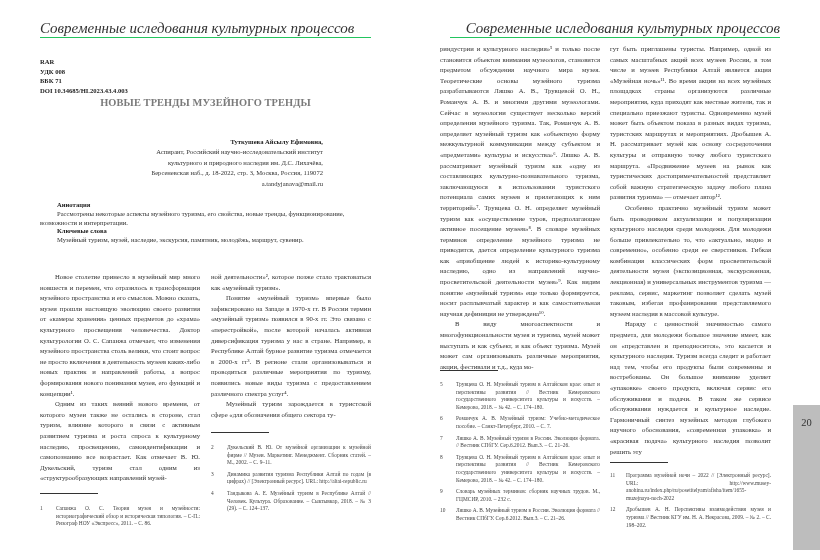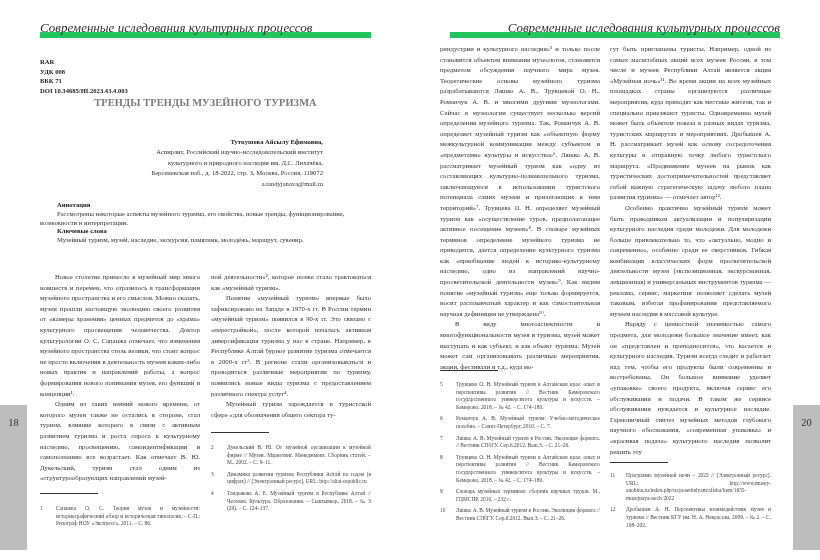--- a/index.html
+++ b/index.html
@@ -5,22 +5,22 @@
   * { margin: 0; padding: 0; box-sizing: border-box; }
   html, body { width: 820px; height: 560px; background: #ffffff; overflow: hidden; }
   body { position: relative; font-family: "Liberation Serif", "DejaVu Serif", serif; color: #222; }
 
   .page { position: absolute; top: 0; height: 560px; width: 410px; background: #fff; }
   .page.left { left: 0; }
   .page.right { left: 410px; }
 
   .running-head {
     position: absolute; top: 20px; height: 18px;
-    font-style: italic; font-size: 13px; color: #333;
-    border-bottom: 6px solid #22c55e; line-height: 16px;
+    font-style: italic; font-size: 15px; color: #333;
+    border-bottom: 1px solid #22c55e; line-height: 16px;
   }
   .left .running-head { left: 40px; width: 331px; text-align: left; }
   .right .running-head { left: 40px; width: 330px; text-align: right; }
 
   .meta { position: absolute; left: 40px; top: 57px; font-weight: bold; font-size: 6.6px; line-height: 9.6px; color: #222; }
   .meta div { white-space: nowrap; }
 
   .article-title {
     position: absolute; left: 40px; width: 331px; top: 97px;
     text-align: center; font-weight: bold; font-size: 10.4px; color: #7a7a7a; letter-spacing: 0.1px;
@@ -57,21 +57,21 @@
 <div class="page left">
   <div class="running-head">Современные иследования культурных процессов</div>
 
   <div class="meta">
     <div>RAR</div>
     <div>УДК 008</div>
     <div>ББК 71</div>
     <div>DOI 10.34685/HI.2023.43.4.003</div>
   </div>
 
-  <div class="article-title">ТРЕНДЫ ТРЕНДЫ МУЗЕЙНОГО ТУРИЗМА</div>
+  <div class="article-title">НОВЫЕ ТРЕНДЫ МУЗЕЙНОГО ТРЕНДЫ</div>
 
   <div class="author-block">
     <div class="name">Туткушева Айсылу Ефимовна,</div>
     <div>Аспирант, Российский научно-исследовательский институт</div>
     <div>культурного и природного наследия им. Д.С. Лихачёва,</div>
     <div>Берсеневская наб., д. 18-2022, стр. 3, Москва, Россия, 119072</div>
     <div>a.tandyjanava@mail.ru</div>
   </div>
 
   <div class="abstract">
@@ -109,23 +109,20 @@
     <div class="fn">
       <span class="num">3</span>
       <span class="txt">Динамика развития туризма Республики Алтай по годам (в цифрах) // [Электронный ресурс]. URL: http://altai-republic.ru</span>
     </div>
     <div class="fn">
       <span class="num">4</span>
       <span class="txt">Тандыкова А. Е. Музейный туризм в Республике Алтай // Человек. Культура. Образование. – Сыктывкар, 2018. – № 3 (29). – С. 124–137.</span>
     </div>
   </div>
 
-  <div class="pagenum-tab">
-    <span>18</span>
-  </div>
 </div>
 
 <div class="page right">
   <div class="running-head">Современные иследования культурных процессов</div>
 
   <div class="col" style="left:30px; top:44px; width:160px;">
     <p class="noindent">риндустрии и культурного наследия»⁵ и только после становится объектом внимания музеологов, становится предметом обсуждения научного мира музея. Теоретические основы музейного туризма разрабатываются Ляшко А. В., Трувцевой О. Н., Романчук А. В. и многими другими музеологами. Сейчас в музеологии существует несколько версий определения музейного туризма. Так, Романчук А. В. определяет музейный туризм как «объектную форму межкультурной коммуникации между субъектом и «предметами» культуры и искусства»⁶. Ляшко А. В. рассматривает музейный туризм как «одну из составляющих культурно-познавательного туризма, заключающуюся в использовании туристского потенциала самих музеев и прилегающих к ним территорий»⁷. Трувцева О. Н. определяет музейный туризм как «осуществление туров, предполагающее активное посещение музеев»⁸. В словаре музейных терминов определение музейного туризма не приводится, дается определение культурного туризма как «приобщение людей к историко-культурному наследию, одно из направлений научно-просветительской деятельности музея»⁹. Как видим понятие «музейный туризм» еще только формируется, носит расплывчатый характер и как самостоятельная научная дефиниция не утверждена¹⁰.</p>
     <p>В виду многоаспектности и многофункциональности музея и туризма, музей может выступать и как субъект, и как объект туризма. Музей может сам организовывать различные мероприятия, акции, фестивали и т.д., куда мо-</p>
   </div>
 

